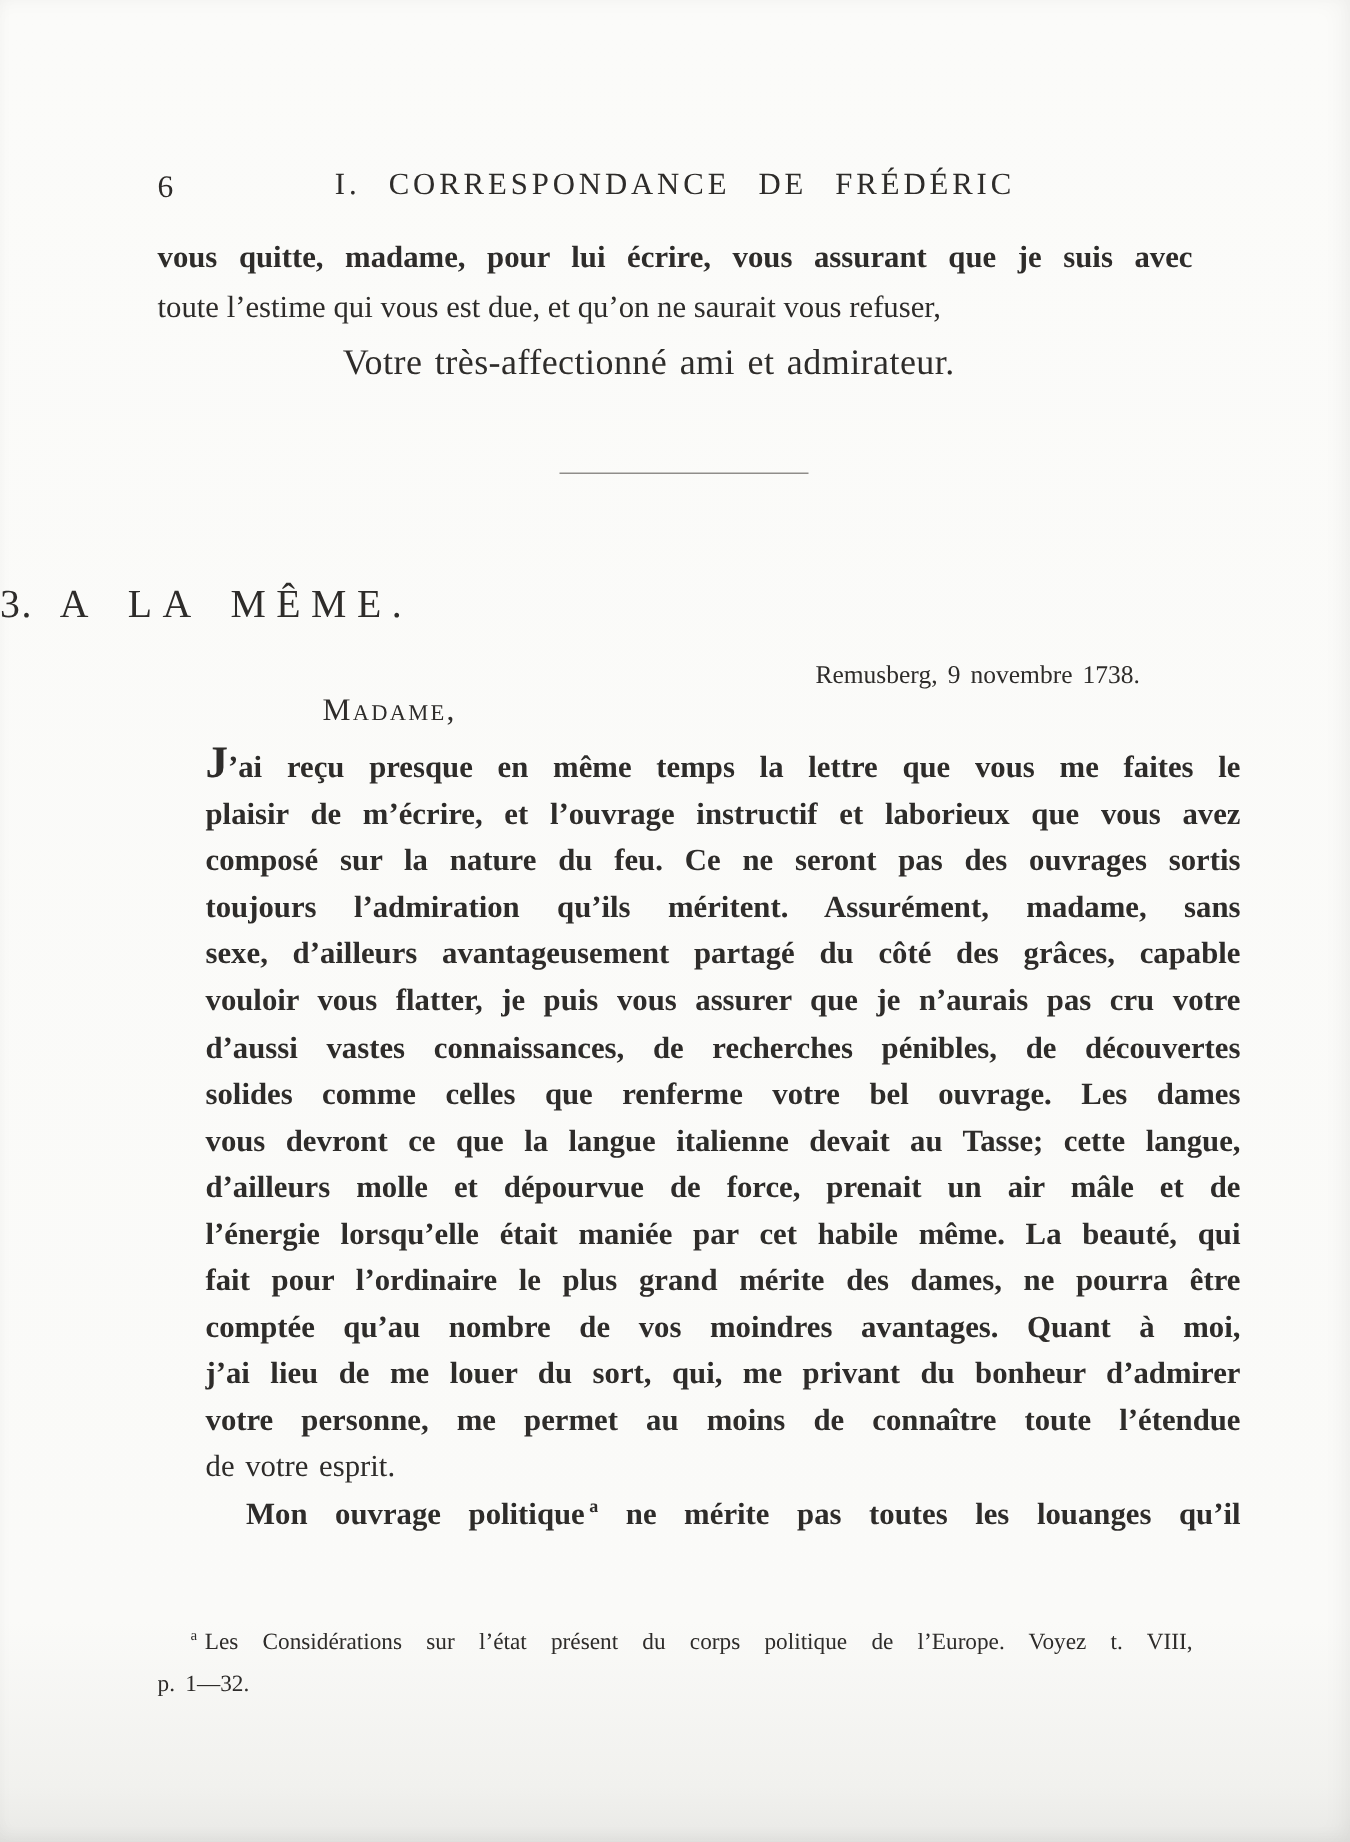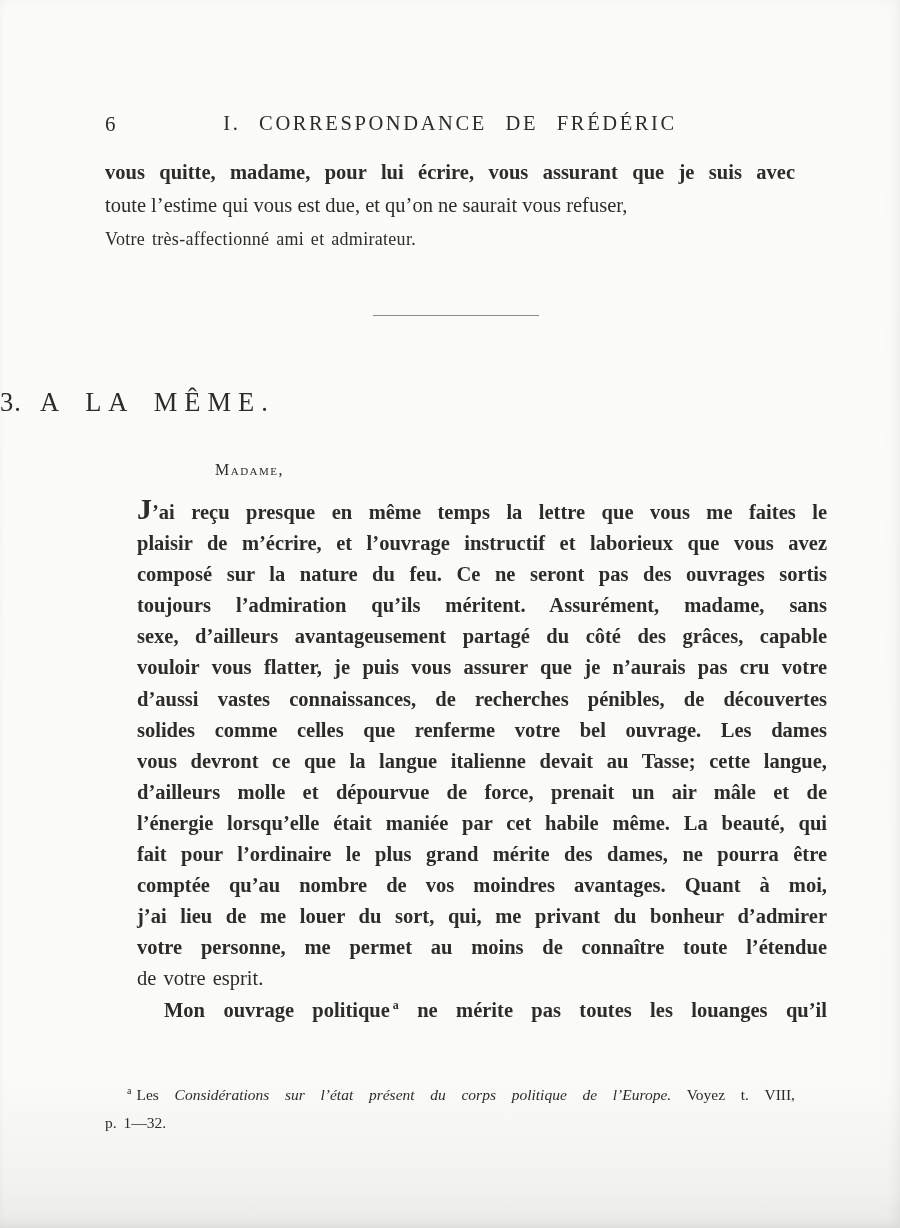--- a/index.html
+++ b/index.html
@@ -59,22 +59,22 @@
     font-weight: bold;
   }
   .plainline {
     text-align: left;
   }
   .signature {
     position: absolute;
     top: 229px;
     left: 105px;
     width: 655px;
-    text-align: left;
-    font-size: 18px;
+    text-align: center;
+    font-size: 24px;
     letter-spacing: 0.3px;
     word-spacing: 2px;
   }
   
   .divider {
     position: absolute;
     top: 315px;
     left: 373px;
     width: 166px;
     border-top: 1px solid #8f8d8a;
@@ -104,21 +104,21 @@
     left: 105px;
     width: 655px;
     text-align: right;
     font-size: 17px;
     word-spacing: 2.5px;
   }
   .salutation {
     position: absolute;
     top: 461px;
     left: 215px;
-    font-size: 16px;
+    font-size: 21px;
     font-variant: small-caps;
     letter-spacing: 1.5px;
   }
   
   .letter-body {
     position: absolute;
     top: 497px;
     left: 105px;
     width: 690px;
     font-size: 20.5px;
@@ -153,21 +153,20 @@
     text-align: justify;
     text-align-last: justify;
     padding-left: 22px;
   }
   .footnote .fn-marker {
     font-size: 10px;
     margin-left: 0;
     margin-right: 5px;
   }
   .italic {
-    font-style: italic;
   }
 </style>
 </head>
 <body>
 
 <div class="page">
 
   <div class="running-head">
     <span class="page-number">6</span>
     <span class="running-title">I. CORRESPONDANCE DE FRÉDÉRIC</span>
@@ -179,20 +178,21 @@
   </div>
 
   <div class="signature">Votre très-affectionné ami et admirateur.</div>
 
   <div class="divider"></div>
 
   <div class="letter-heading">
     <span class="letter-number">3.</span><span class="letter-title">A LA MÊME.</span>
   </div>
 
+  <div class="dateline">Remusberg, 9 novembre 1738.</div>
 
   <div class="salutation">Madame,</div>
 
   <div class="letter-body">
     <div class="jline"><span class="opening-initial">J</span><span>’ai reçu presque en même temps la lettre que vous me faites le</span></div>
     <div class="jline">plaisir de m’écrire, et l’ouvrage instructif et laborieux que vous avez</div>
     <div class="jline">composé sur la nature du feu. Ce ne seront pas des ouvrages sortis</div>
     <div class="jline">toujours l’admiration qu’ils méritent. Assurément, madame, sans</div>
     <div class="jline">sexe, d’ailleurs avantageusement partagé du côté des grâces, capable</div>
     <div class="jline">vouloir vous flatter, je puis vous assurer que je n’aurais pas cru votre</div>

